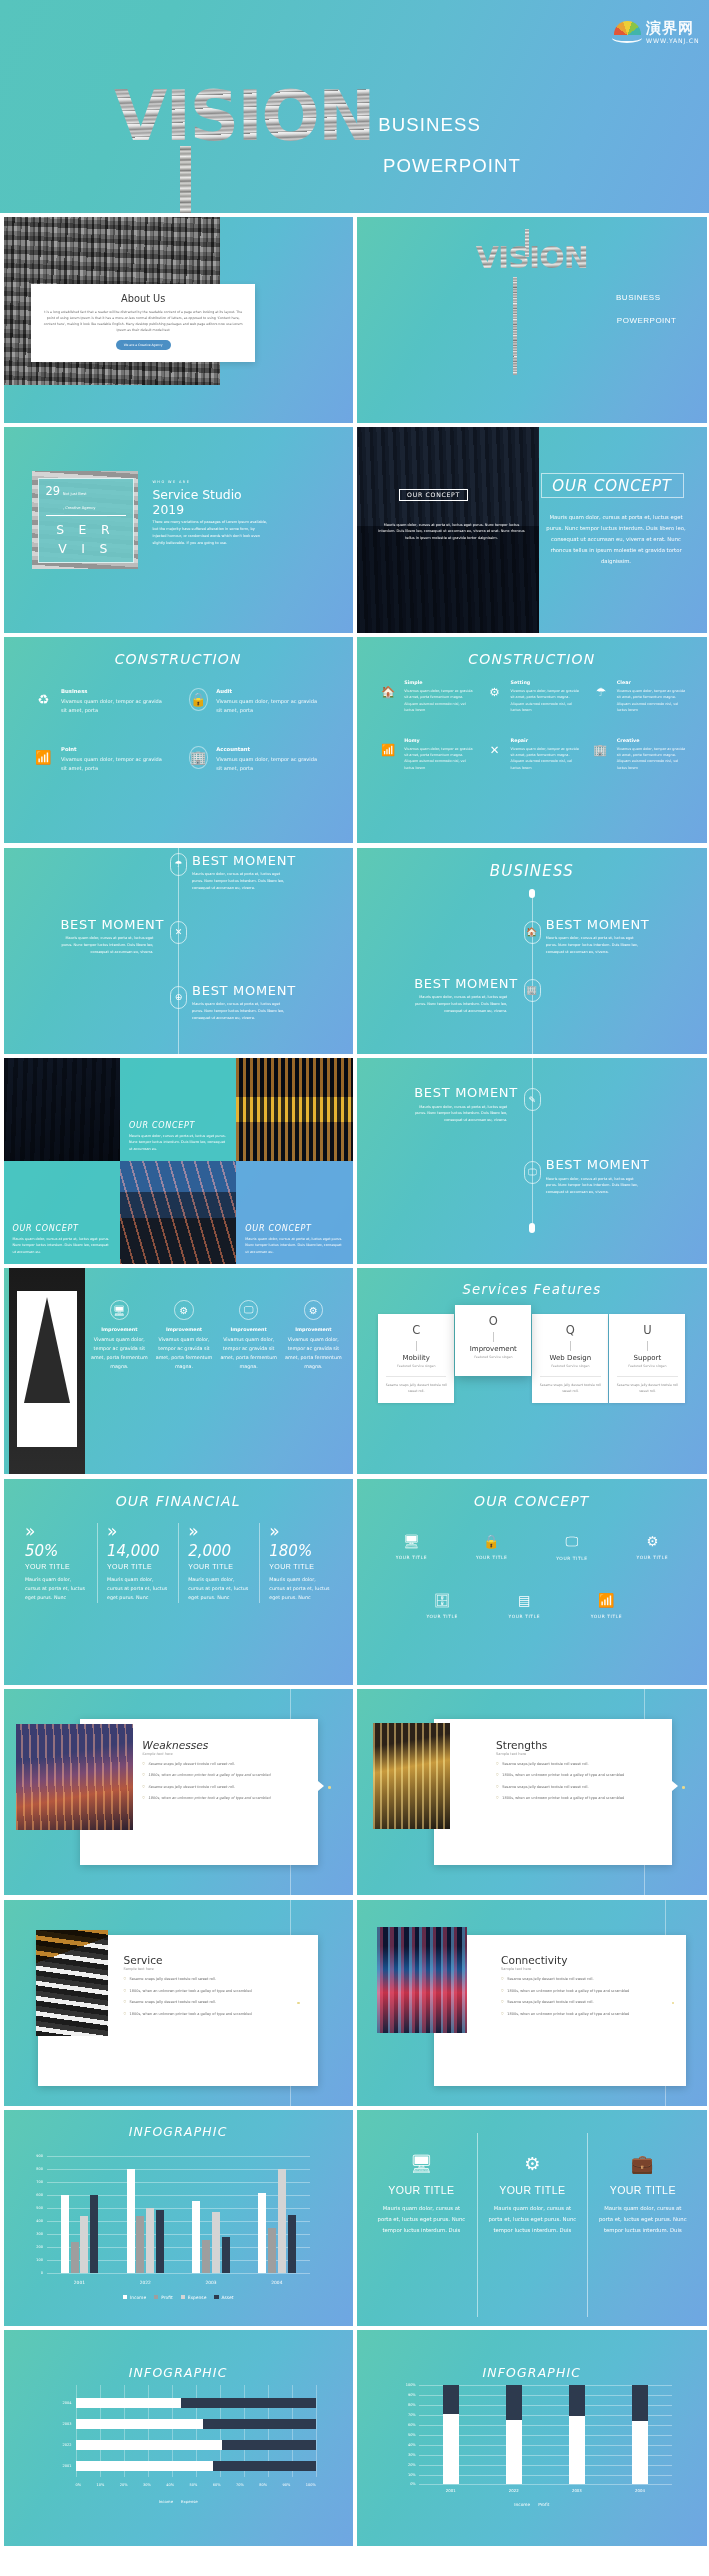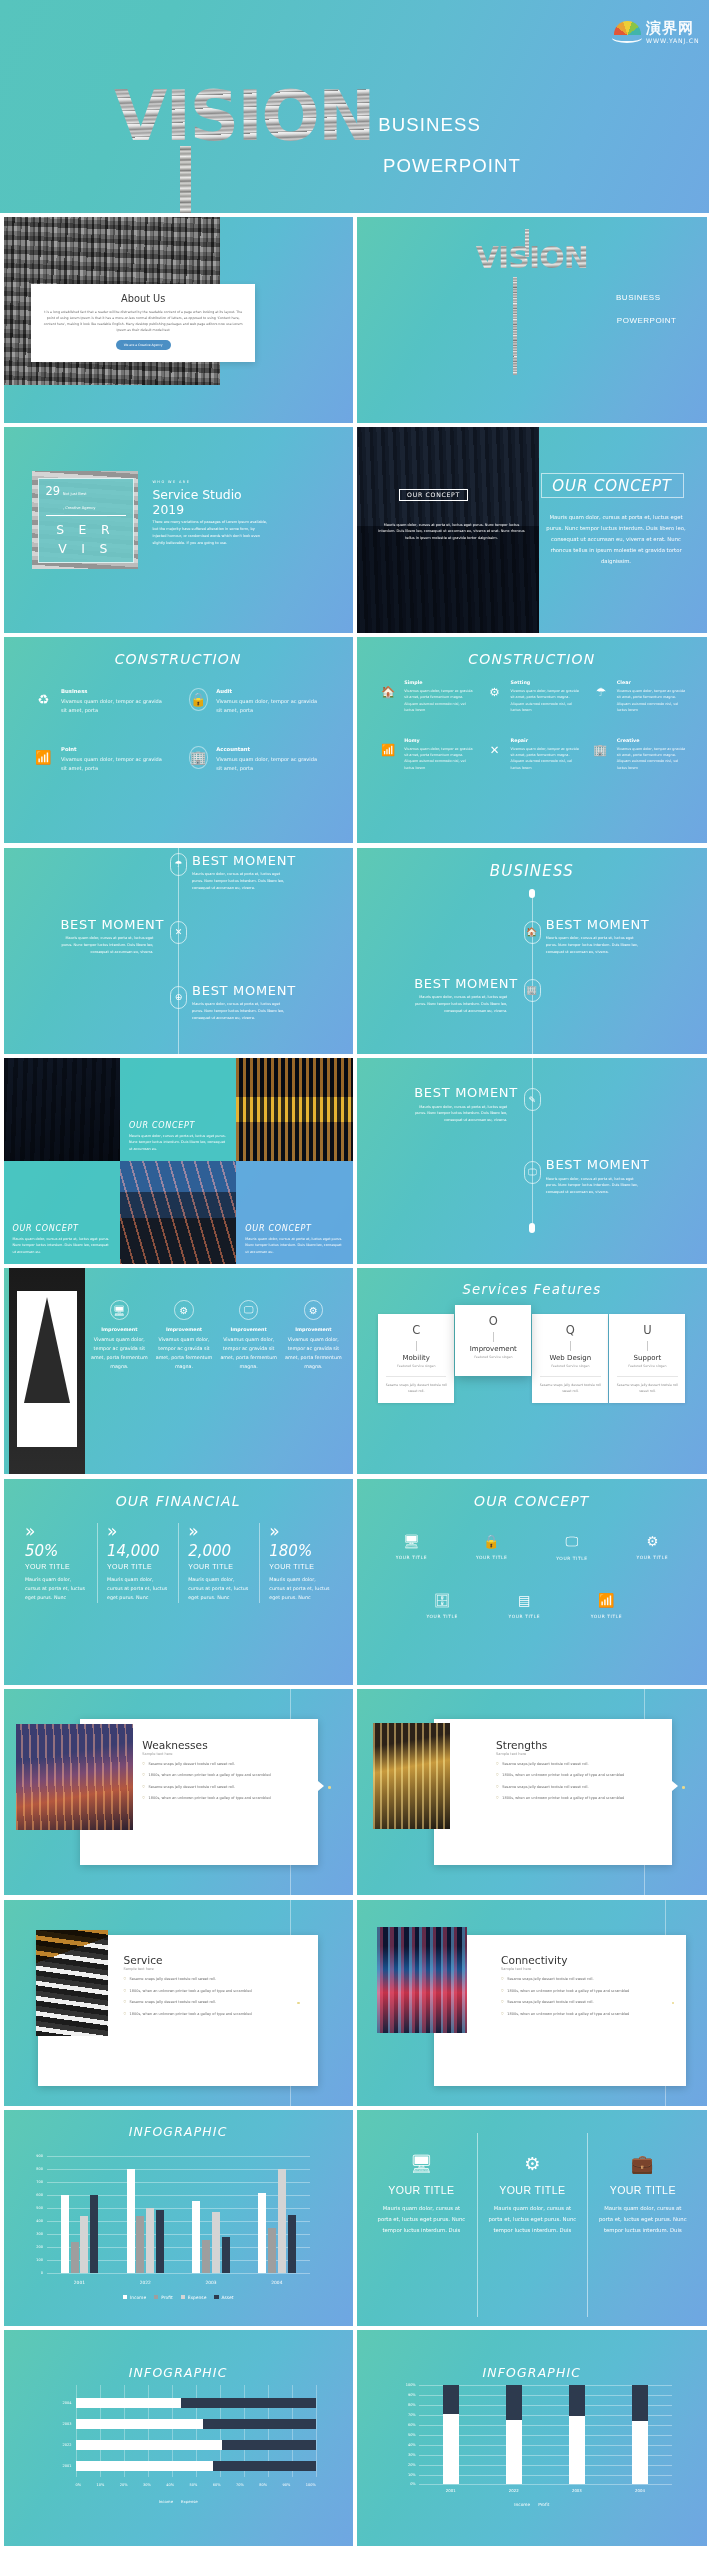--- a/index.html
+++ b/index.html
@@ -636,21 +636,21 @@
           </div>
         <div>
             <div class="ig-ic">📶</div>
           <div class="ig-l">YOUR TITLE</div>
           </div>
       </div>
     </div>
 
     <div class="slide">
       <div class="swot-vline" style="left:82%;"></div>
-      <div class="swot-card" style="left:22%; right:10%; top:30px; bottom:30px; padding:19.5px 10.6px 10.6px 62px;">
+      <div class="swot-card" style="left:22%; right:10%; top:30px; bottom:30px; padding:19.5px 10.6px 10.6px 62px;font-style:italic;">
         <div class="swot-h">Weaknesses</div>
         <div class="swot-sub">Sample text here</div>
         <div class="swot-li">Sesame snaps jelly dessert tootsie roll sweet roll.</div>
         <div class="swot-li">1800s, when an unknown printer took a galley of type and scrambled</div>
         <div class="swot-li">Sesame snaps jelly dessert tootsie roll sweet roll.</div>
         <div class="swot-li">1800s, when an unknown printer took a galley of type and scrambled</div>
       </div>
       <div class="swot-ar" style="left:90%; top:92px;"></div>
       <div class="swot-dot" style="left:93%; top:97px;"></div>
       <div class="swot-letter" style="left:12.4px; top:35px;

